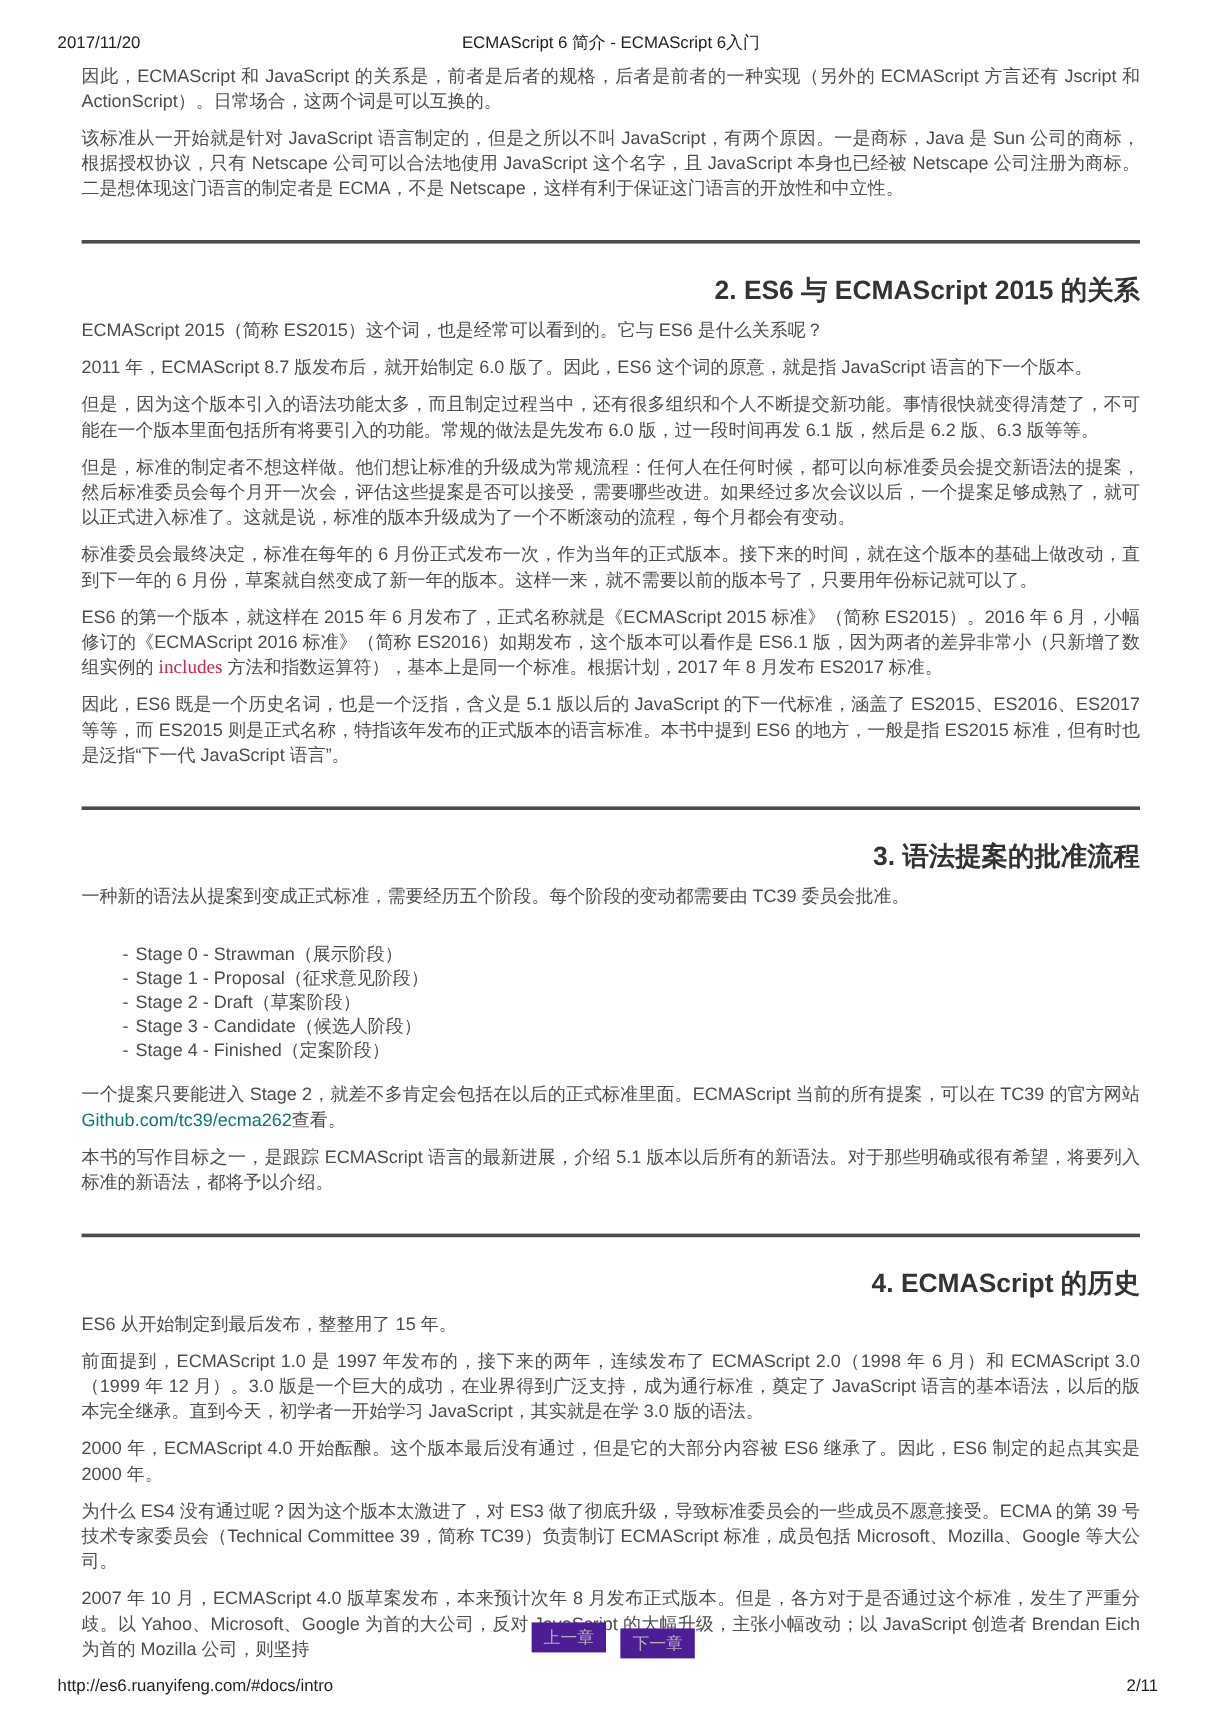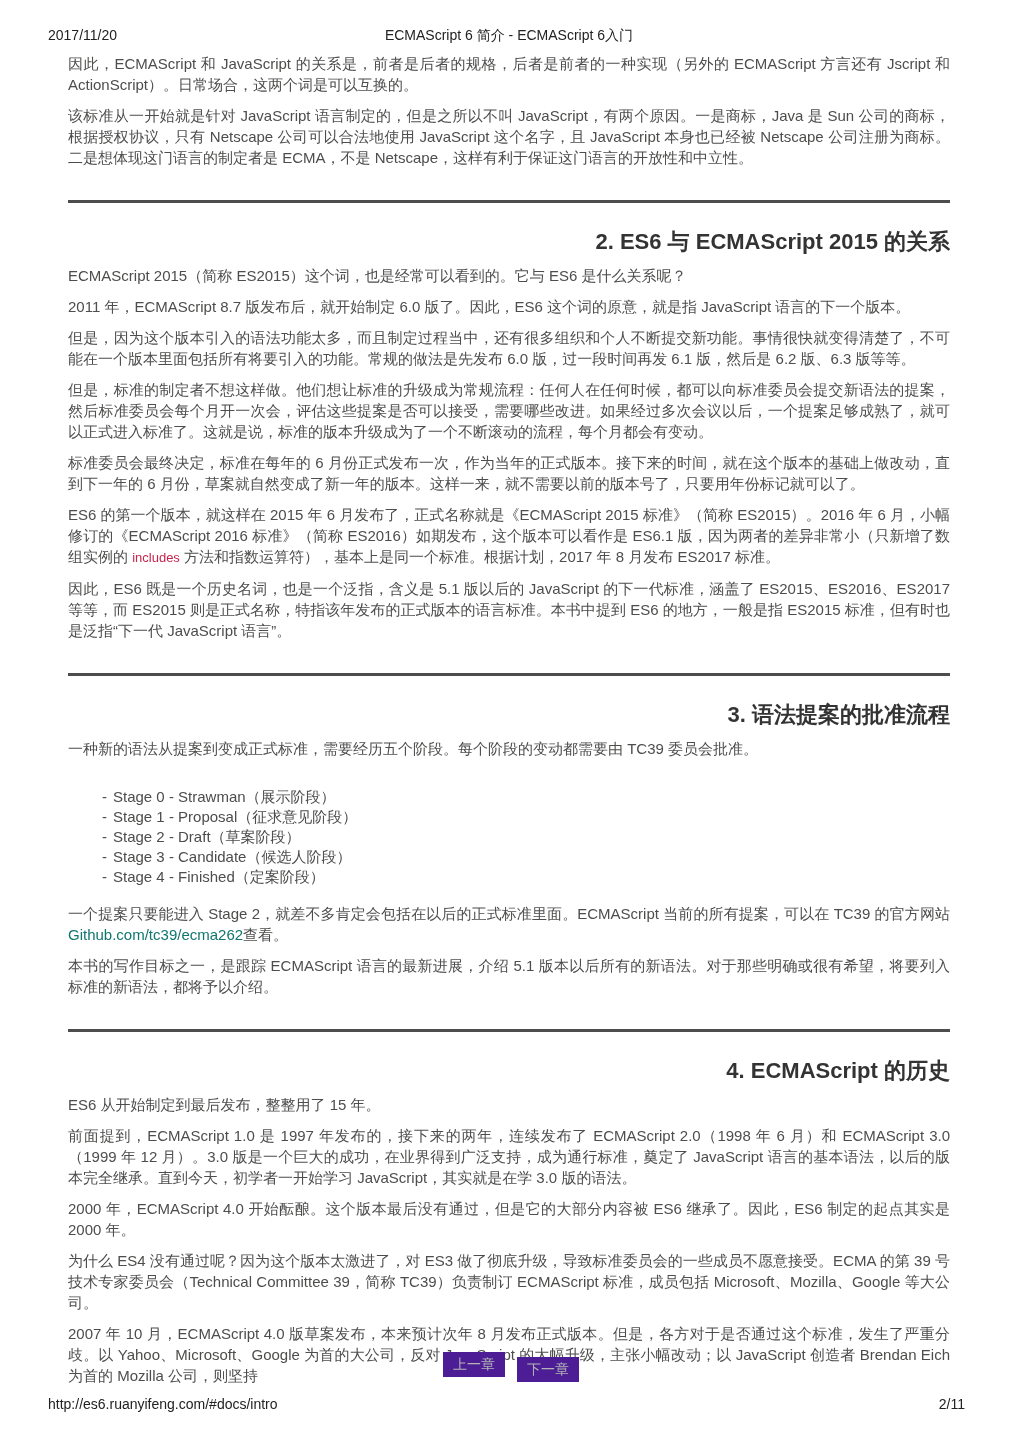--- a/index.html
+++ b/index.html
@@ -27,22 +27,22 @@
     margin:32px 0 26px 0; height:0;
   }
   h2.section-heading {
     font-size:22px; line-height:26px; font-weight:bold;
     color:#333333; margin:0 0 10px 0; text-align:right;
   }
   ul.stage-list { list-style:none; margin:28px 0 16px 0; padding:0 0 0 34px; }
   ul.stage-list li { line-height:20px; }
   ul.stage-list .bullet { margin-right:6px; }
   code.inline-code {
-    font-family:Liberation Sans, sans-serif;
-    font-size:13px; color:#c7254e;
+    font-family:Liberation Serif, serif;
+    font-size:16px; color:#c7254e;
   }
   a.doc-link { color:#0f766e; text-decoration:none; cursor:pointer; }
 
   .chapter-nav-link {
     position:absolute; z-index:5;
     background:#4c1d95; color:#b3b3b3;
     font-size:14px; line-height:14px; padding:5px 10px 6px 10px;
     text-decoration:none; cursor:pointer; white-space:nowrap;
   }
   .chapter-nav-link.prev { left:443px; top:1352px; }

